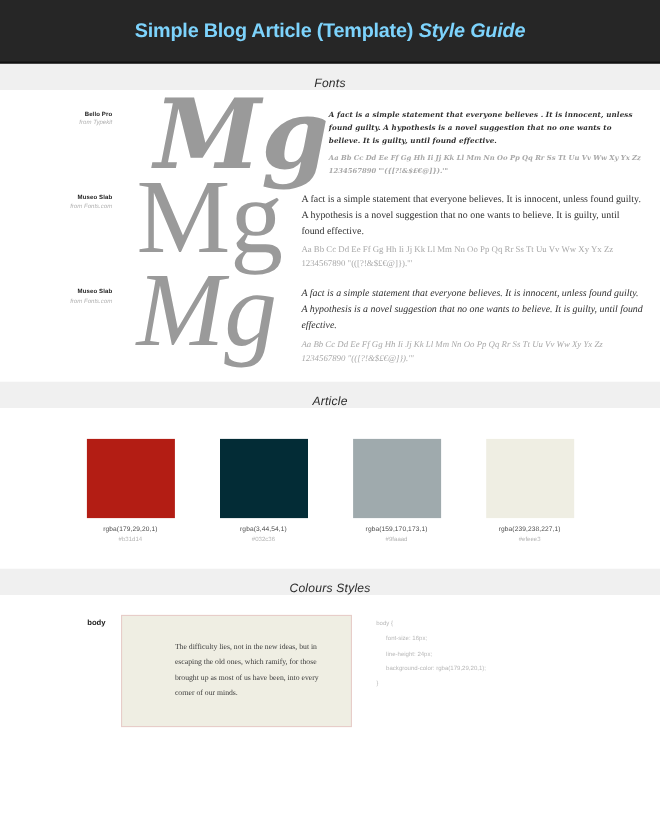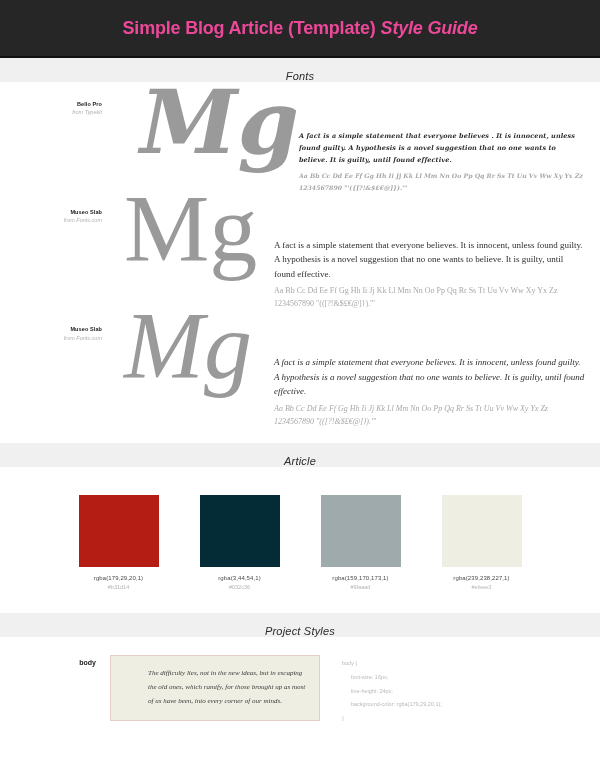--- a/index.html
+++ b/index.html
@@ -18,21 +18,21 @@
   .page-header {
     height: 58px;
     background: #262626;
     border-bottom: 2px solid #111111;
     display: flex;
     align-items: center;
     justify-content: center;
     box-sizing: border-box;
   }
   .page-header .title {
-    color: #ec4899;
+    color: #7dd3fc;
     font-size: 18px;
     font-weight: bold;
     letter-spacing: -0.2px;
     white-space: nowrap;
   }
   .page-header .title .reg { font-style: normal; }
   .page-header .title .ital { font-style: italic; font-weight: bold; margin-left: 5px; }
 
   
   .band {
@@ -108,21 +108,20 @@
     font-family: "Liberation Serif", serif;
     font-style: italic;
     font-size: 96px;
     margin-left: 14px;
     margin-top: -10px;
   }
   .font-sample {
     flex: 1 1 auto;
     padding-top: 6px;
     min-width: 0;
-    margin-top: 32px;
   }
   .font-sample .para {
     color: #2f2f2f;
     margin: 0 0 4px 0;
   }
   .font-sample .glyphset {
     color: #a8a8a8;
     margin: 0;
   }
 
@@ -221,23 +220,22 @@
     color: #1c1c1c;
   }
   .style-preview {
     flex: 0 0 210px;
     background: #efeee3;
     border: 1px solid #e7cdc9;
     box-sizing: border-box;
     padding: 9px 10px 11px 36px;
   }
   .style-preview p {
-    margin: 1px;
-    font-family: "Liberation Serif", serif;
-    font-style: italic;
+    margin: 12px;
+    font-family: "Liberation Serif", serif;
     font-size: 7px;
     line-height: 2.0;
     color: #3a3a3a;
   }
   .style-code {
     flex: 1 1 auto;
     padding-left: 22px;
     padding-top: 2px;
   }
   .style-code .code-line {
@@ -330,21 +328,21 @@
     <div class="swatch-cell">
       <div class="swatch-chip" style="background-color: rgb(239, 238, 227);"></div>
       <div class="swatch-rgba">rgba(239,238,227,1)</div>
       <div class="swatch-hex">#efeee3</div>
     </div>
 
   </div>
 </div>
 
 <div class="band">
-  <span class="band-label">Project Styles</span>
+  <span class="band-label">Colours Styles</span>
 </div>
 
 <div class="project-section">
   <div class="style-row">
     <div class="style-selector">body</div>
     <div class="style-preview">
       <p>The difficulty lies, not in the new ideas, but in escaping the old ones, which ramify, for those brought up as most of us have been, into every corner of our minds.</p>
     </div>
     <div class="style-code">
       <div class="code-line">body {</div>

